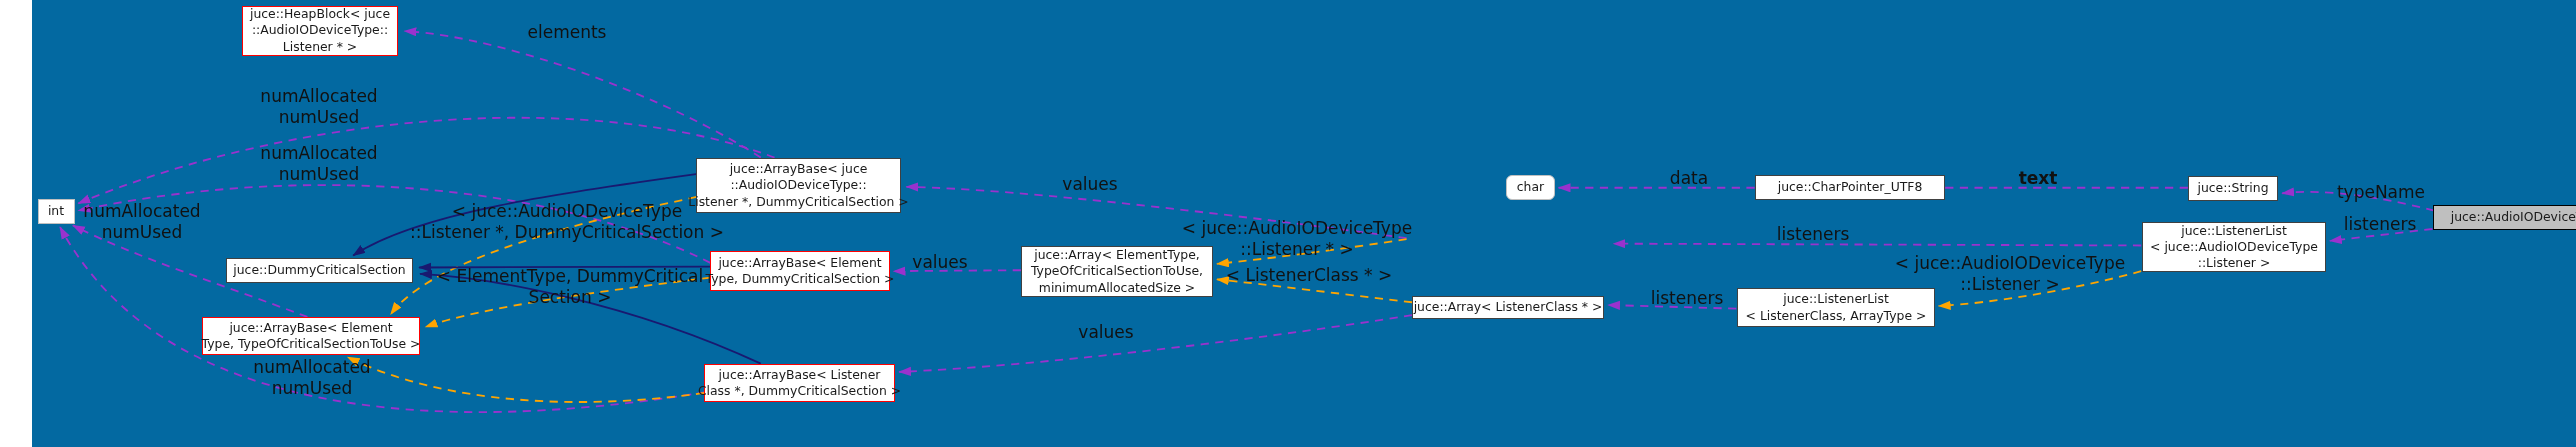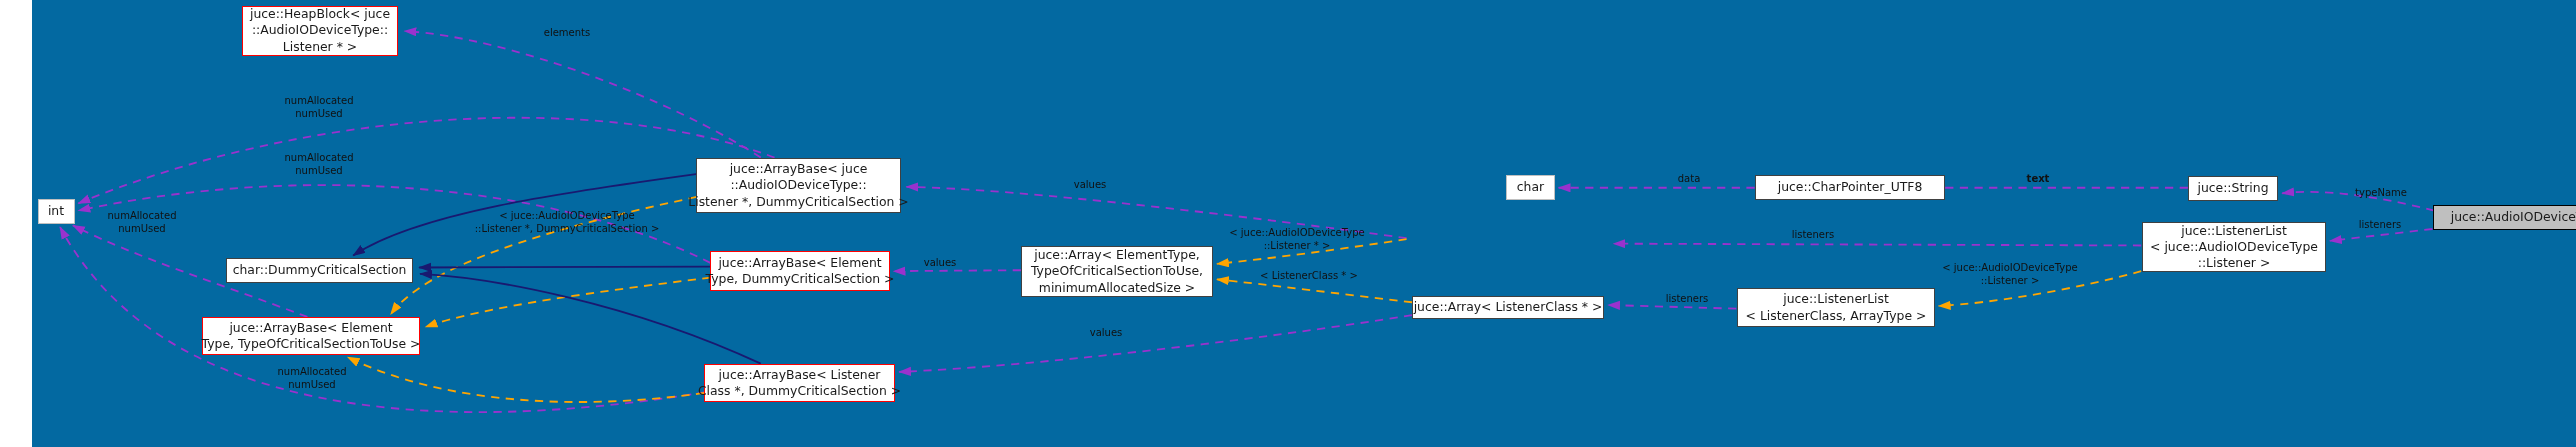--- a/index.html
+++ b/index.html
@@ -6,21 +6,21 @@
   #canvas{position:relative;width:2576px;height:447px;background:#0369a1;
           font-family:"DejaVu Sans","Liberation Sans",sans-serif;color:#1a1a1a;overflow:hidden;margin-left:32px;}
   #edges{position:absolute;left:0;top:0;width:2576px;height:447px;}
   .node{position:absolute;background:#ffffff;border:1.8px solid #404040;display:flex;
         flex-direction:column;justify-content:center;align-items:center;text-align:center;
         font-size:12.4px;line-height:1.3;white-space:nowrap;box-sizing:border-box;z-index:2;}
   .node.red{border-color:#ff0000;}
   .node.gray{border:1.4px solid #c0c0c0;}
   .node.target{background:#bfbfbf;border-color:#000000;padding-left:20px;}
   .elabel{position:absolute;transform:translate(-50%,-50%);text-align:center;
-          font-size:10px;line-height:1.25;white-space:nowrap;color:#111111;z-index:1;}
+          font-size:17px;line-height:1.25;white-space:nowrap;color:#111111;z-index:1;}
   .elabel div{text-align:center;}
 </style>
 </head>
 <body>
 
 <div id="canvas">
 
   <svg id="edges" width="2576" height="447" viewBox="0 0 2811 488">
     <defs>
       <marker id="arr-p" markerUnits="userSpaceOnUse" markerWidth="15" markerHeight="11" refX="13" refY="5" orient="auto">
@@ -71,21 +71,21 @@
     <div>juce::HeapBlock&lt; juce</div>
     <div>::AudioIODeviceType::</div>
     <div>Listener * &gt;</div>
   </div>
 
   <div class="node gray" style="left:5.5px;top:199px;width:37px;height:25px;">
     <div>int</div>
   </div>
 
   <div class="node" style="left:194px;top:258px;width:187px;height:25px;">
-    <div>char::DummyCriticalSection</div>
+    <div>juce::DummyCriticalSection</div>
   </div>
 
   <div class="node" style="left:664px;top:158px;width:205px;height:55px;">
     <div>juce::ArrayBase&lt; juce</div>
     <div>::AudioIODeviceType::</div>
     <div>Listener *, DummyCriticalSection &gt;</div>
   </div>
 
   <div class="node red" style="left:678px;top:251px;width:180px;height:40px;">
     <div>juce::ArrayBase&lt; Element</div>
@@ -96,21 +96,21 @@
     <div>juce::Array&lt; ElementType,</div>
     <div>TypeOfCriticalSectionToUse,</div>
     <div>minimumAllocatedSize &gt;</div>
   </div>
 
 
   <div class="node" style="left:1380px;top:296px;width:192px;height:23px;">
     <div>juce::Array&lt; ListenerClass * &gt;</div>
   </div>
 
-  <div class="node gray" style="left:1474px;top:175px;width:49px;height:25px;">
+  <div class="node gray" style="left:1474px;top:175px;width:49px;height:25px;border-radius:6px;">
     <div>char</div>
   </div>
 
   <div class="node" style="left:1723px;top:175px;width:190px;height:25px;">
     <div>juce::CharPointer_UTF8</div>
   </div>
 
   <div class="node" style="left:2156px;top:176px;width:90px;height:25px;">
     <div>juce::String</div>
   </div>
@@ -183,20 +183,24 @@
   <div class="elabel" style="left:2006px;top:179px;font-weight:bold;">
     <div>text</div>
   </div>
   <div class="elabel" style="left:2349px;top:193px;">
     <div>typeName</div>
   </div>
   <div class="elabel" style="left:535px;top:222px;">
     <div>&lt; juce::AudioIODeviceType</div>
       <div>::Listener *, DummyCriticalSection &gt;</div>
   </div>
+  <div class="elabel" style="left:538px;top:287px;">
+    <div>&lt; ElementType, DummyCritical</div>
+      <div>Section &gt;</div>
+  </div>
   <div class="elabel" style="left:1265px;top:239px;">
     <div>&lt; juce::AudioIODeviceType</div>
       <div>::Listener * &gt;</div>
   </div>
   <div class="elabel" style="left:1277px;top:276px;">
     <div>&lt; ListenerClass * &gt;</div>
   </div>
   <div class="elabel" style="left:1978px;top:274px;">
     <div>&lt; juce::AudioIODeviceType</div>
       <div>::Listener &gt;</div>

